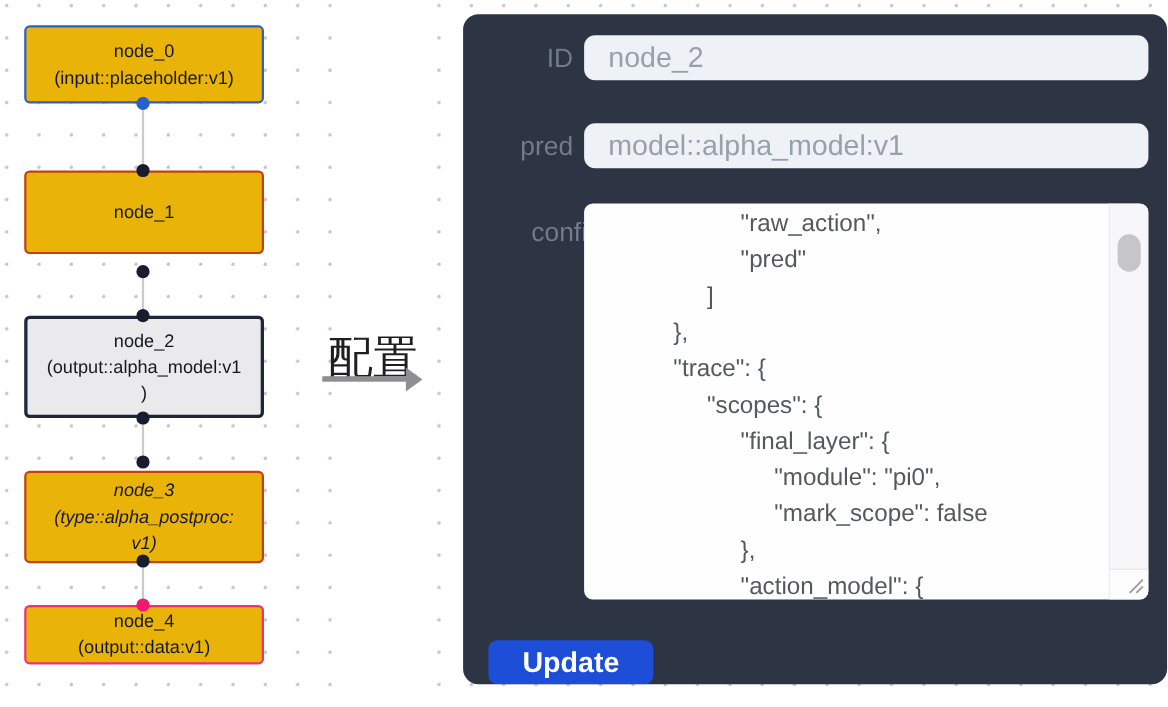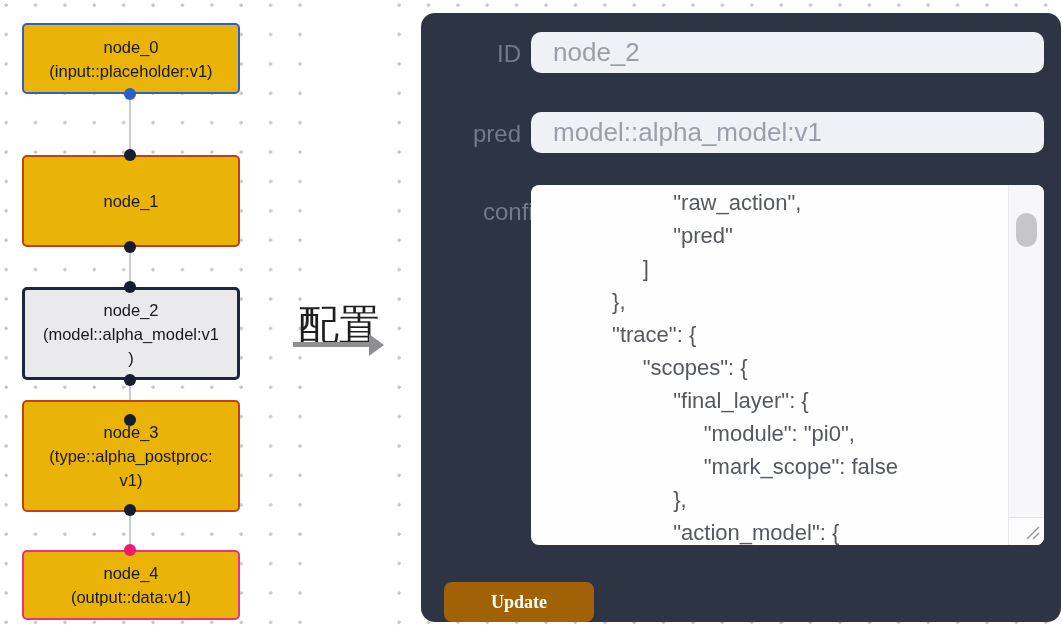--- a/index.html
+++ b/index.html
@@ -14,24 +14,24 @@
   .dotgrid-right{left:393px;width:669px;}
 
   
   .flow{position:absolute;left:0;top:0;width:393px;height:643px;}
   .node{position:absolute;left:22px;width:218px;box-sizing:border-box;
     background:#eab308;border:2px solid #c2410c;border-radius:5px;
     display:flex;flex-direction:column;align-items:center;justify-content:center;
     text-align:center;font-size:16.5px;line-height:24px;color:#16181d;z-index:2;}
   .node-type{white-space:pre-line;text-align:center;}
   .node0{top:23px;height:71px;border-color:#2d5fc8;}
-  .node1{top:155px;height:92px;}
+  .node1{top:155px;height:76px;}
   .node2{top:287px;height:93px;background:#eaeaec;border-width:3px;border-color:#20263a;}
-  .node3{top:400px;height:112px;}
-  .node4{top:550px;height:70px;border-color:#ee3078;}
+  .node3{top:428px;height:84px;font-style:italic;}
+  .node4{top:550px;height:54px;border-color:#ee3078;}
 
   .edge{position:absolute;left:129px;width:2px;background:#c9cbce;z-index:1;}
   .edge1{top:94px;height:62px;}
   .edge2{top:247px;height:41px;}
   .edge3{top:380px;height:41px;}
   .edge4{top:510px;height:41px;}
 
   .port{position:absolute;left:124px;width:12px;height:12px;border-radius:50%;
     background:#171c2e;z-index:3;}
   .port-blue{background:#2961cb;}
@@ -68,22 +68,22 @@
     font-size:22px;line-height:33px;color:#55595f;}
   .sb-track{position:absolute;right:0;top:0;bottom:0;width:35px;background:#f7f7f9;
     border-left:1px solid #ebebee;}
   .sb-thumb{position:absolute;right:7px;top:28px;width:21px;height:34px;
     border-radius:11px;background:#c6c6c9;}
   .sb-sep{position:absolute;right:0;bottom:27px;width:35px;height:1px;background:#e3e3e6;}
   .sb-corner{position:absolute;right:0;bottom:0;width:35px;height:27px;background:#fcfcfd;}
   .resize-handle{position:absolute;right:3px;bottom:4px;width:18px;height:18px;}
 
   .update-btn{position:absolute;left:23px;top:569px;width:150px;height:40px;
-    background:#a16207;color:#ffffff;border:none;border-radius:8px 8px 8px 8px;
-    font-family:Liberation Serif, serif;font-size:18px;font-weight:600;
+    background:#1d4ed8;color:#ffffff;border:none;border-radius:8px 8px 8px 8px;
+    font-family:Liberation Sans, sans-serif;font-size:26px;font-weight:600;
     cursor:pointer;}
 </style>
 </head>
 <body>
 
 <div class="dotgrid dotgrid-left"></div>
 <div class="dotgrid dotgrid-right"></div>
 
 <div class="flow">
 
@@ -94,21 +94,21 @@
 
   <div class="node node0">
     <div class="node-name">node_0</div>
     <div class="node-type">(input::placeholder:v1)</div>
   </div>
   <div class="node node1">
     <div class="node-name">node_1</div>
   </div>
   <div class="node node2">
     <div class="node-name">node_2</div>
-    <div class="node-type">(model::alpha_model:v1
+    <div class="node-type">(output::alpha_model:v1
 )</div>
   </div>
   <div class="node node3">
     <div class="node-name">node_3</div>
     <div class="node-type">(type::alpha_postproc:
 v1)</div>
   </div>
   <div class="node node4">
     <div class="node-name">node_4</div>
     <div class="node-type">(output::data:v1)</div>

